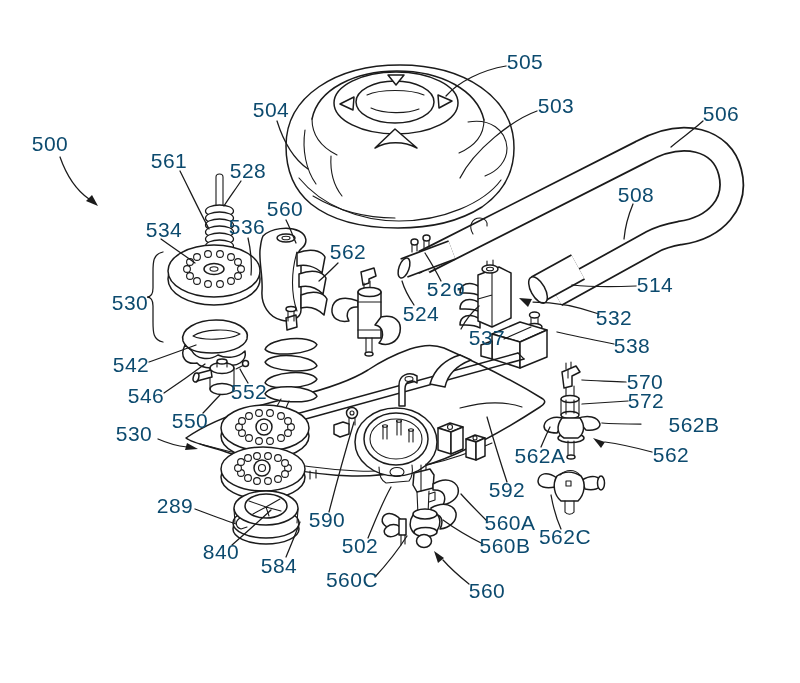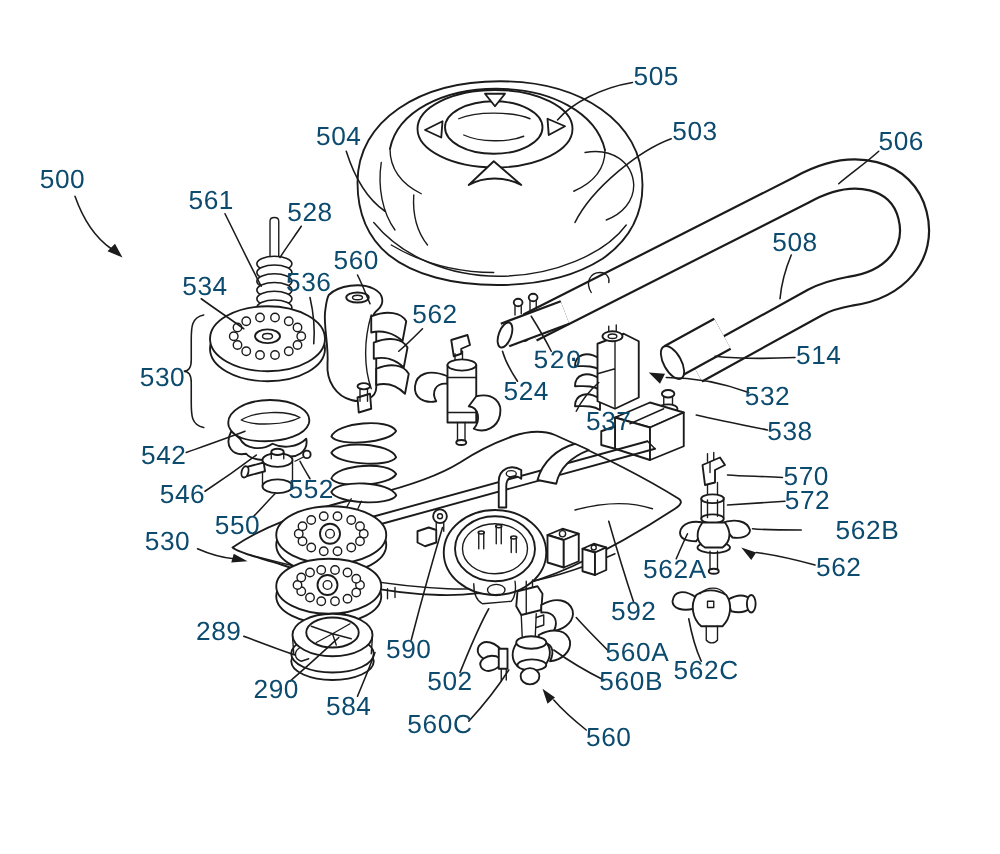--- a/index.html
+++ b/index.html
@@ -390,21 +390,21 @@
       <div class="ref-label" style="left: 421px; top: 314px;">524</div>
       <div class="ref-label" style="left: 459px; top: 338px; margin-left: 28px;">537</div>
       <div class="ref-label" style="left: 614px; top: 318px;">532</div>
       <div class="ref-label" style="left: 632px; top: 346px;">538</div>
       <div class="ref-label" style="left: 131px; top: 365px;">542</div>
       <div class="ref-label" style="left: 146px; top: 396px;">546</div>
       <div class="ref-label" style="left: 190px; top: 421px;">550</div>
       <div class="ref-label" style="left: 249px; top: 392px;">552</div>
       <div class="ref-label" style="left: 134px; top: 434px;">530</div>
       <div class="ref-label" style="left: 175px; top: 506px;">289</div>
-      <div class="ref-label" style="left: 221px; top: 552px;">290</div>
+      <div class="ref-label" style="left: 221px; top: 552px;">840</div>
       <div class="ref-label" style="left: 279px; top: 566px;">584</div>
       <div class="ref-label" style="left: 327px; top: 520px;">590</div>
       <div class="ref-label" style="left: 360px; top: 546px;">502</div>
       <div class="ref-label" style="left: 352px; top: 580px;">560C</div>
       <div class="ref-label" style="left: 487px; top: 591px;">560</div>
       <div class="ref-label" style="left: 510px; top: 523px;">560A</div>
       <div class="ref-label" style="left: 505px; top: 546px;">560B</div>
       <div class="ref-label" style="left: 565px; top: 537px;">562C</div>
       <div class="ref-label" style="left: 540px; top: 456px;">562A</div>
       <div class="ref-label" style="left: 507px; top: 490px;">592</div>

